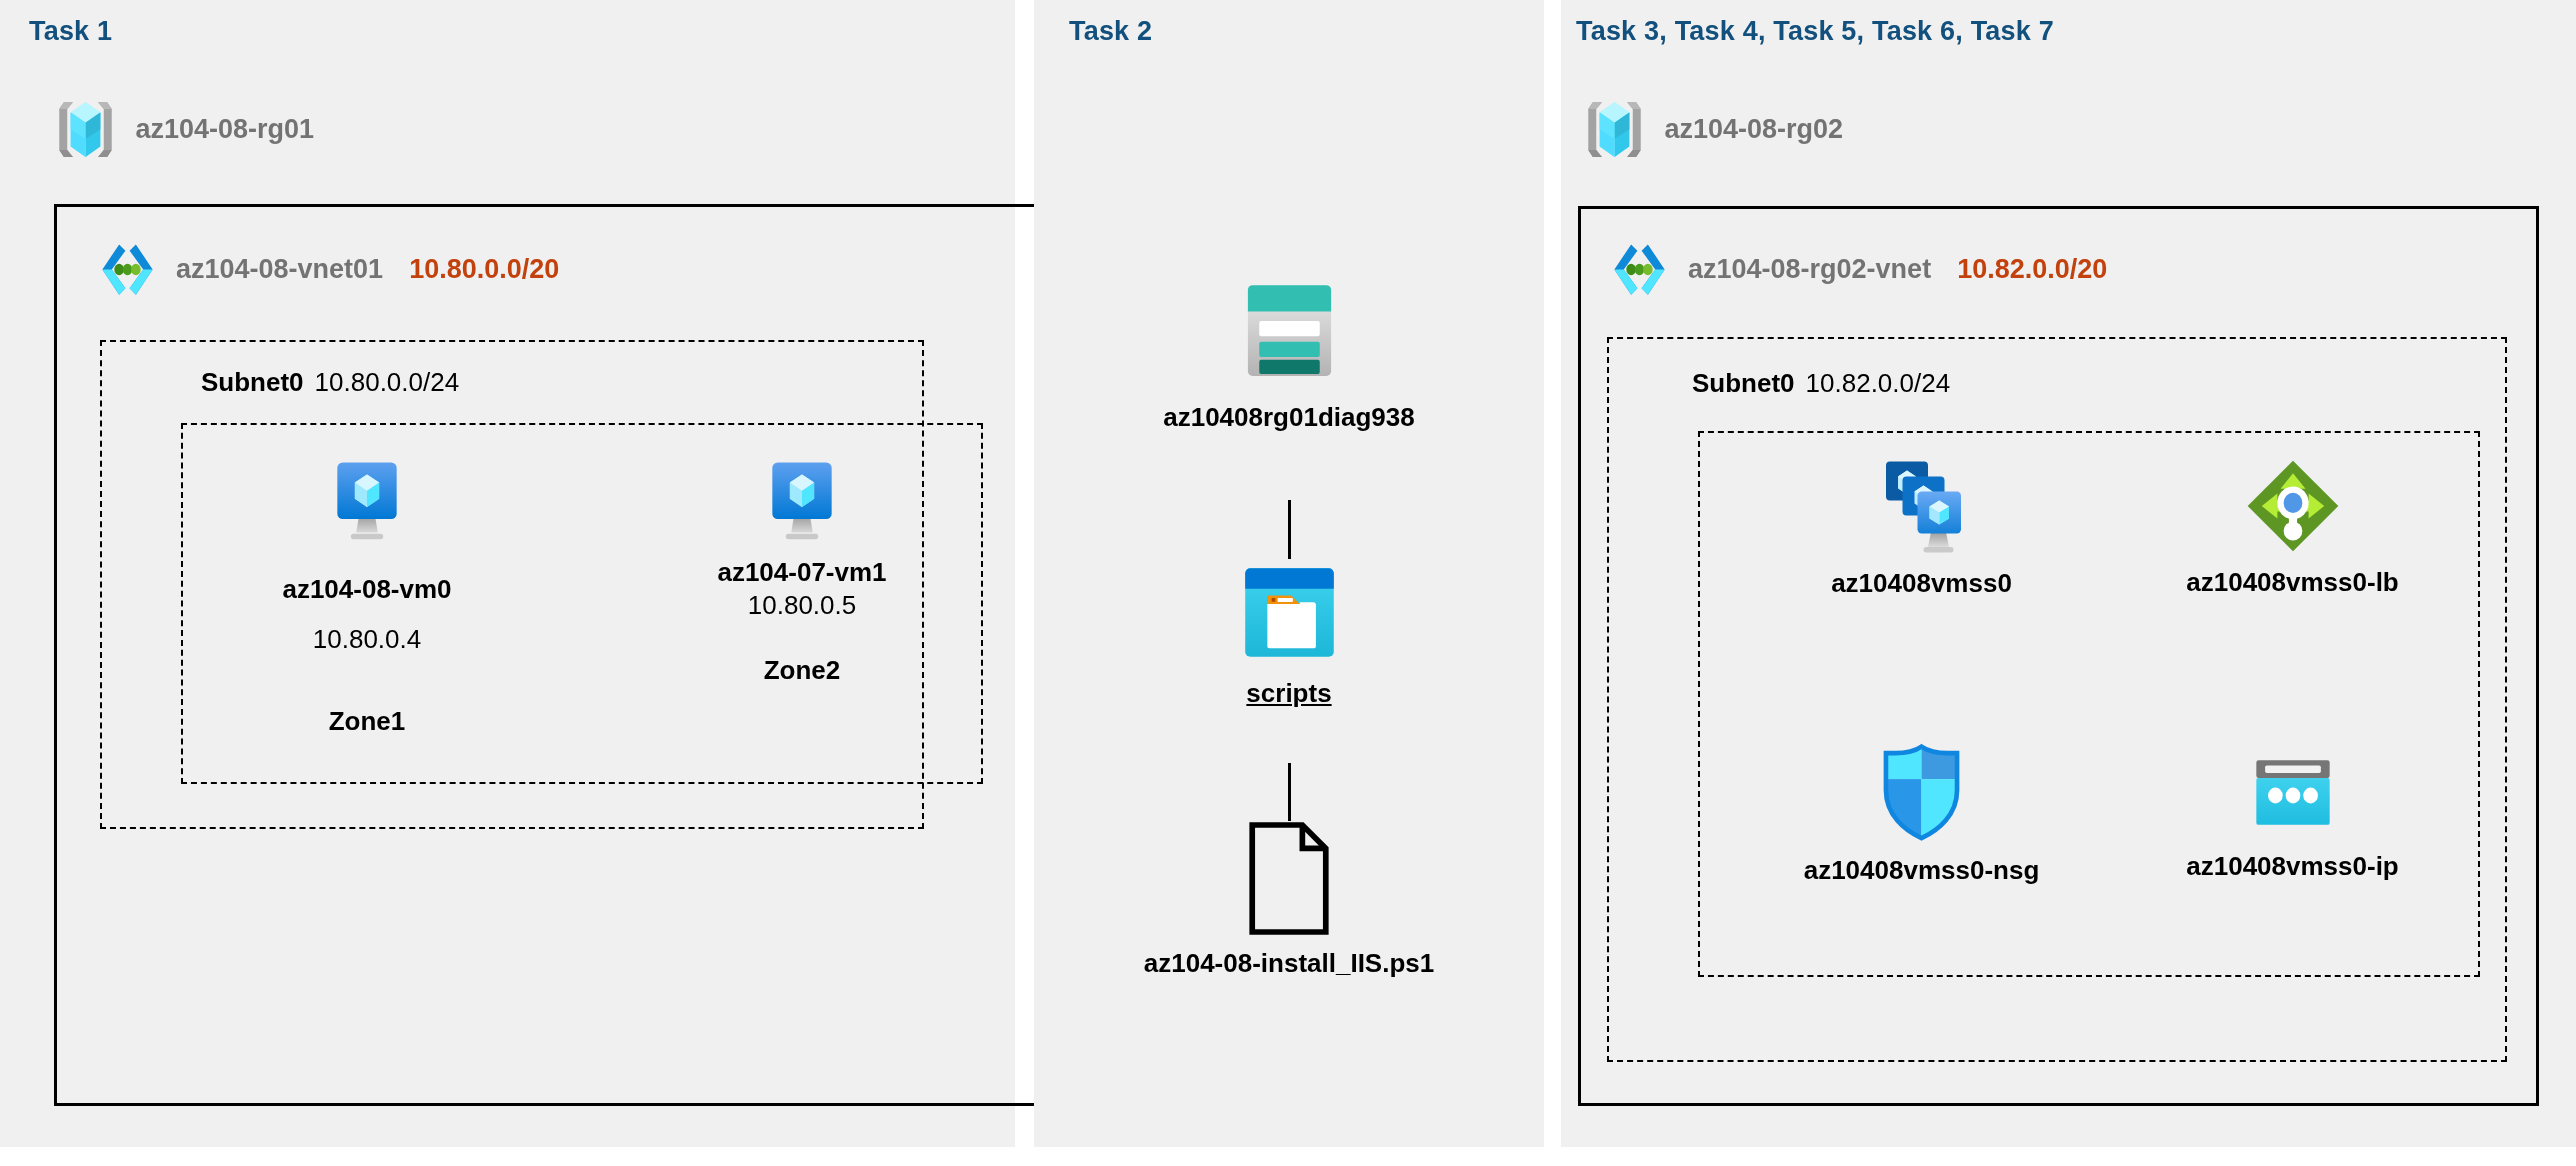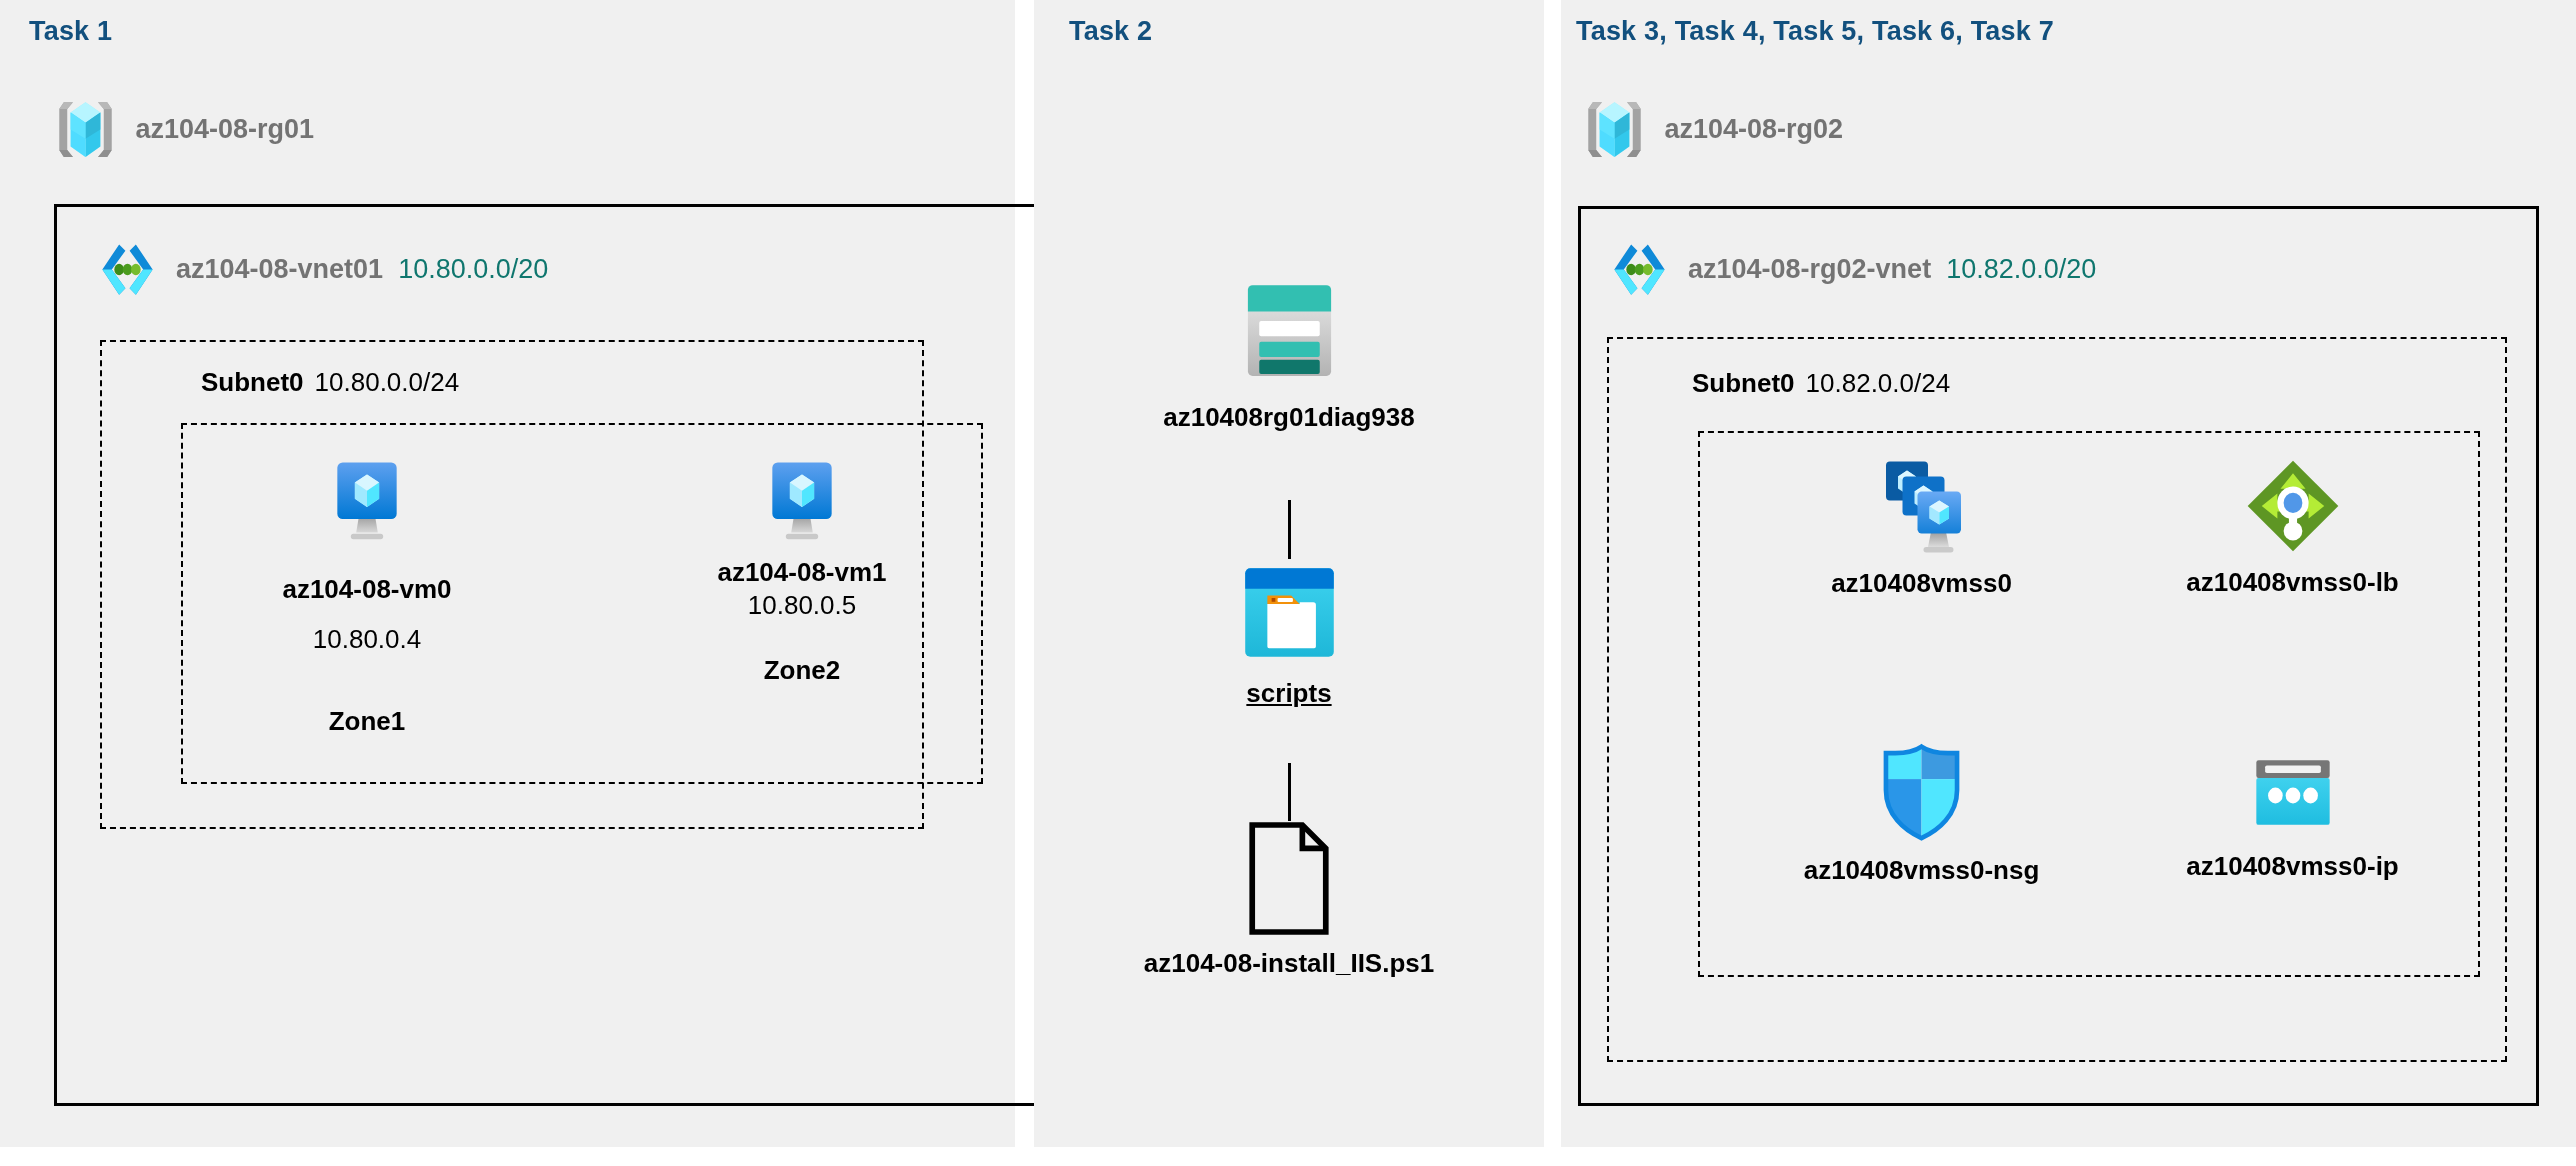--- a/index.html
+++ b/index.html
@@ -31,21 +31,21 @@
     background:transparent;
     box-sizing:border-box;
   }
   .hdr{
     position:absolute;
     display:flex;
     align-items:center;
     white-space:nowrap;
   }
   .hdr .name{font-size:27px;font-weight:bold;color:#737373;}
-  .hdr .cidr{font-size:27px;font-weight:normal;color:#0f766e;margin-left:15px;}
+  .hdr .cidr{font-size:27px;font-weight:bold;color:#c2410c;margin-left:26px;}
   .subnet-hdr{
     position:absolute;
     white-space:nowrap;
   }
   .subnet-hdr .name{font-size:26px;font-weight:bold;color:#000;}
   .subnet-hdr .cidr{font-size:26px;font-weight:normal;color:#000;margin-left:8px;}
   .node{
     position:absolute;
     display:flex;
     flex-direction:column;
@@ -157,21 +157,21 @@
         </defs>
         <path d="M26 44 L38 44 L40 56 L24 56 Z" fill="url(#vmstand2)"></path>
         <rect x="20" y="57" width="24" height="4" rx="2" fill="#c9c9c9"></rect>
         <rect x="10" y="4" width="44" height="42" rx="4" fill="url(#vmg2)"></rect>
         <path d="M32 13 L41 19 L41 31 L32 37 L23 31 L23 19 Z" fill="#c3f1ff"></path>
         <path d="M32 13 L41 19 L32 25 L23 19 Z" fill="#d8f6ff"></path>
         <path d="M32 25 L41 19 L41 31 L32 37 Z" fill="#50e6ff"></path>
         <path d="M32 25 L23 19 L23 31 L32 37 Z" fill="#9fe9ff"></path>
       </svg>
     </span>
-    <span class="n-name">az104-08-vm1</span>
+    <span class="n-name">az104-07-vm1</span>
     <span class="n-ip">10.80.0.5</span>
     <span class="n-zone">Zone2</span>
   </div>
 
   <div class="panel" style="left:1034px;top:0px;width:510px;height:1147px;"></div>
 
   <div class="task-label" style="left:1069px;top:16px;">Task 2</div>
 
   <div class="node" style="left:1053px;top:270px;width:472px;">
     <span>

